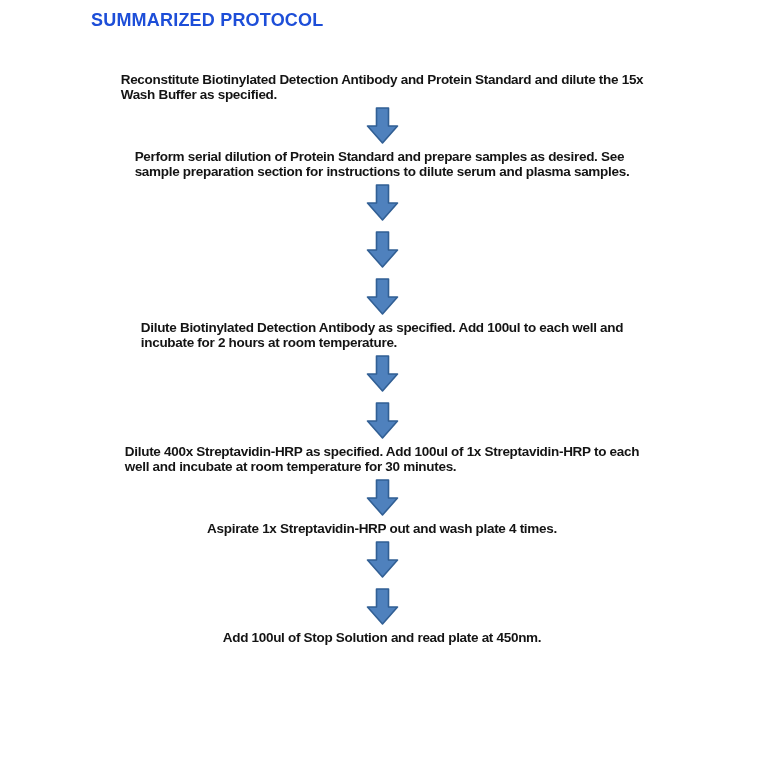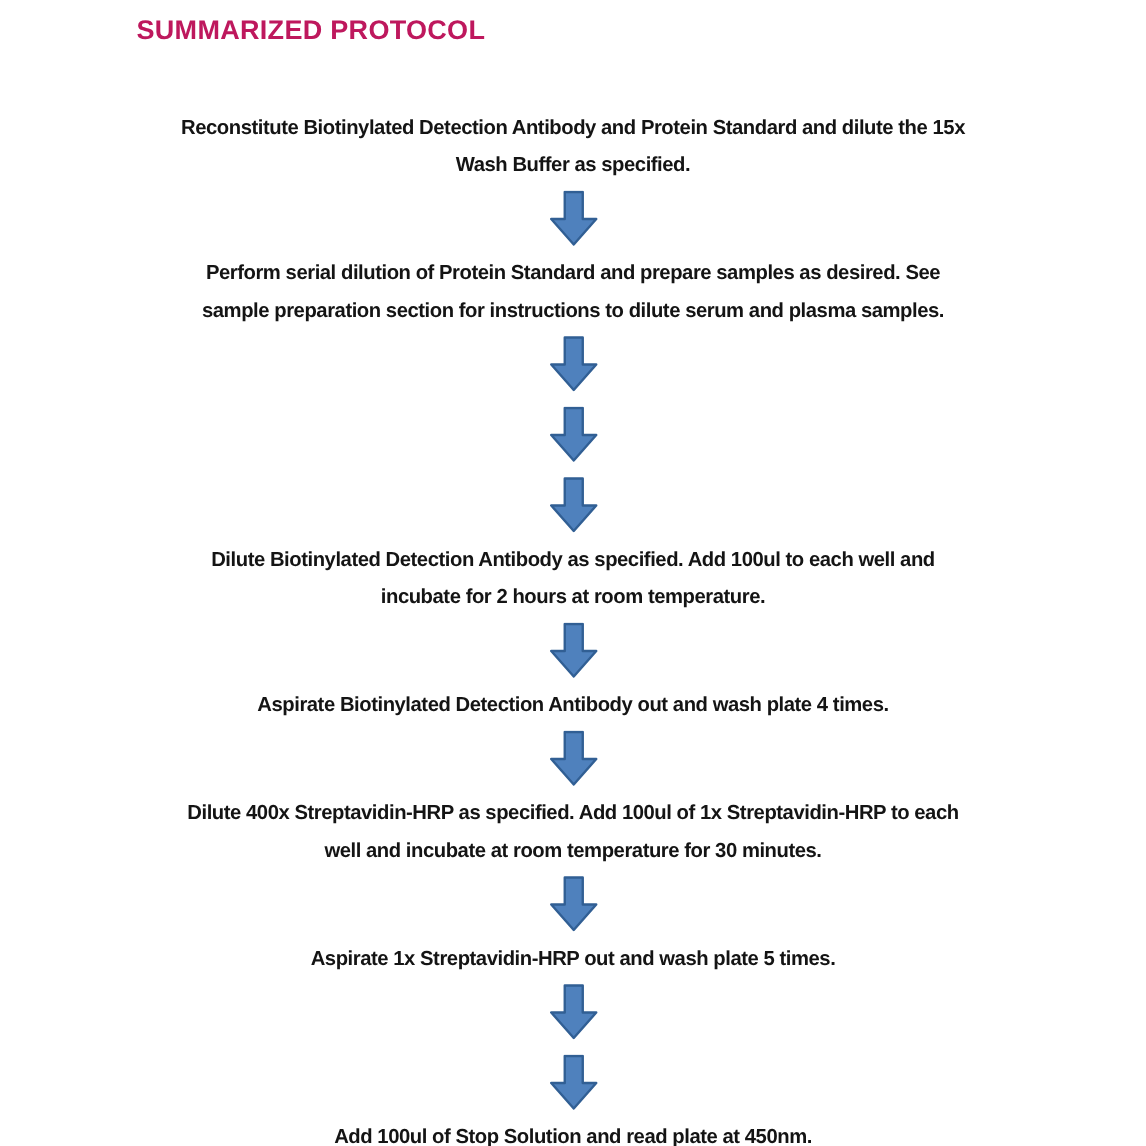--- a/index.html
+++ b/index.html
@@ -18,34 +18,34 @@
   .page {
     width: 764px;
     height: 764px;
     padding-top: 8px;
   }
   .title {
     font-size: 18px;
     font-weight: 700;
     letter-spacing: 0.2px;
     margin: 2px 0 0 91px;
-    color: #be185d;
+    color: #1d4ed8;
   }
   .flow {
     margin-top: 41px;
     display: flex;
     flex-direction: column;
     align-items: center;
   }
   .step {
     font-size: 13.5px;
     font-weight: 700;
-    line-height: 25px;
+    line-height: 15px;
     letter-spacing: -0.3px;
-    text-align: center;
+    text-align: left;
     white-space: pre-line;
     color: #141414;
   }
   .arrow {
     margin: 5px 0;
     line-height: 0;
   }
   .arrow svg {
     display: block;
   }
@@ -80,34 +80,33 @@
       <path d="M 10.5 1 L 22.5 1 L 22.5 19 L 31.5 19 L 16.5 36 L 1.5 19 L 10.5 19 Z" stroke-width="1.6" stroke-linejoin="round" fill="#4f81bd" stroke="#315f94"></path>
     </svg>
   </div>
       <div class="step">Dilute Biotinylated Detection Antibody as specified. Add 100ul to each well and
 incubate for 2 hours at room temperature.</div>
       <div class="arrow">
     <svg width="33" height="37" viewBox="0 0 33 37" aria-hidden="true">
       <path d="M 10.5 1 L 22.5 1 L 22.5 19 L 31.5 19 L 16.5 36 L 1.5 19 L 10.5 19 Z" stroke-width="1.6" stroke-linejoin="round" fill="#4f81bd" stroke="#315f94"></path>
     </svg>
   </div>
-      <div class="step">Aspirate Biotinylated Detection Antibody out and wash plate 4 times.</div>
       <div class="arrow">
     <svg width="33" height="37" viewBox="0 0 33 37" aria-hidden="true">
       <path d="M 10.5 1 L 22.5 1 L 22.5 19 L 31.5 19 L 16.5 36 L 1.5 19 L 10.5 19 Z" stroke-width="1.6" stroke-linejoin="round" fill="#4f81bd" stroke="#315f94"></path>
     </svg>
   </div>
       <div class="step">Dilute 400x Streptavidin-HRP as specified. Add 100ul of 1x Streptavidin-HRP to each
 well and incubate at room temperature for 30 minutes.</div>
       <div class="arrow">
     <svg width="33" height="37" viewBox="0 0 33 37" aria-hidden="true">
       <path d="M 10.5 1 L 22.5 1 L 22.5 19 L 31.5 19 L 16.5 36 L 1.5 19 L 10.5 19 Z" stroke-width="1.6" stroke-linejoin="round" fill="#4f81bd" stroke="#315f94"></path>
     </svg>
   </div>
-      <div class="step">Aspirate 1x Streptavidin-HRP out and wash plate 5 times.</div>
+      <div class="step">Aspirate 1x Streptavidin-HRP out and wash plate 4 times.</div>
       <div class="arrow">
     <svg width="33" height="37" viewBox="0 0 33 37" aria-hidden="true">
       <path d="M 10.5 1 L 22.5 1 L 22.5 19 L 31.5 19 L 16.5 36 L 1.5 19 L 10.5 19 Z" stroke-width="1.6" stroke-linejoin="round" fill="#4f81bd" stroke="#315f94"></path>
     </svg>
   </div>
       <div class="arrow">
     <svg width="33" height="37" viewBox="0 0 33 37" aria-hidden="true">
       <path d="M 10.5 1 L 22.5 1 L 22.5 19 L 31.5 19 L 16.5 36 L 1.5 19 L 10.5 19 Z" stroke-width="1.6" stroke-linejoin="round" fill="#4f81bd" stroke="#315f94"></path>
     </svg>
   </div>

